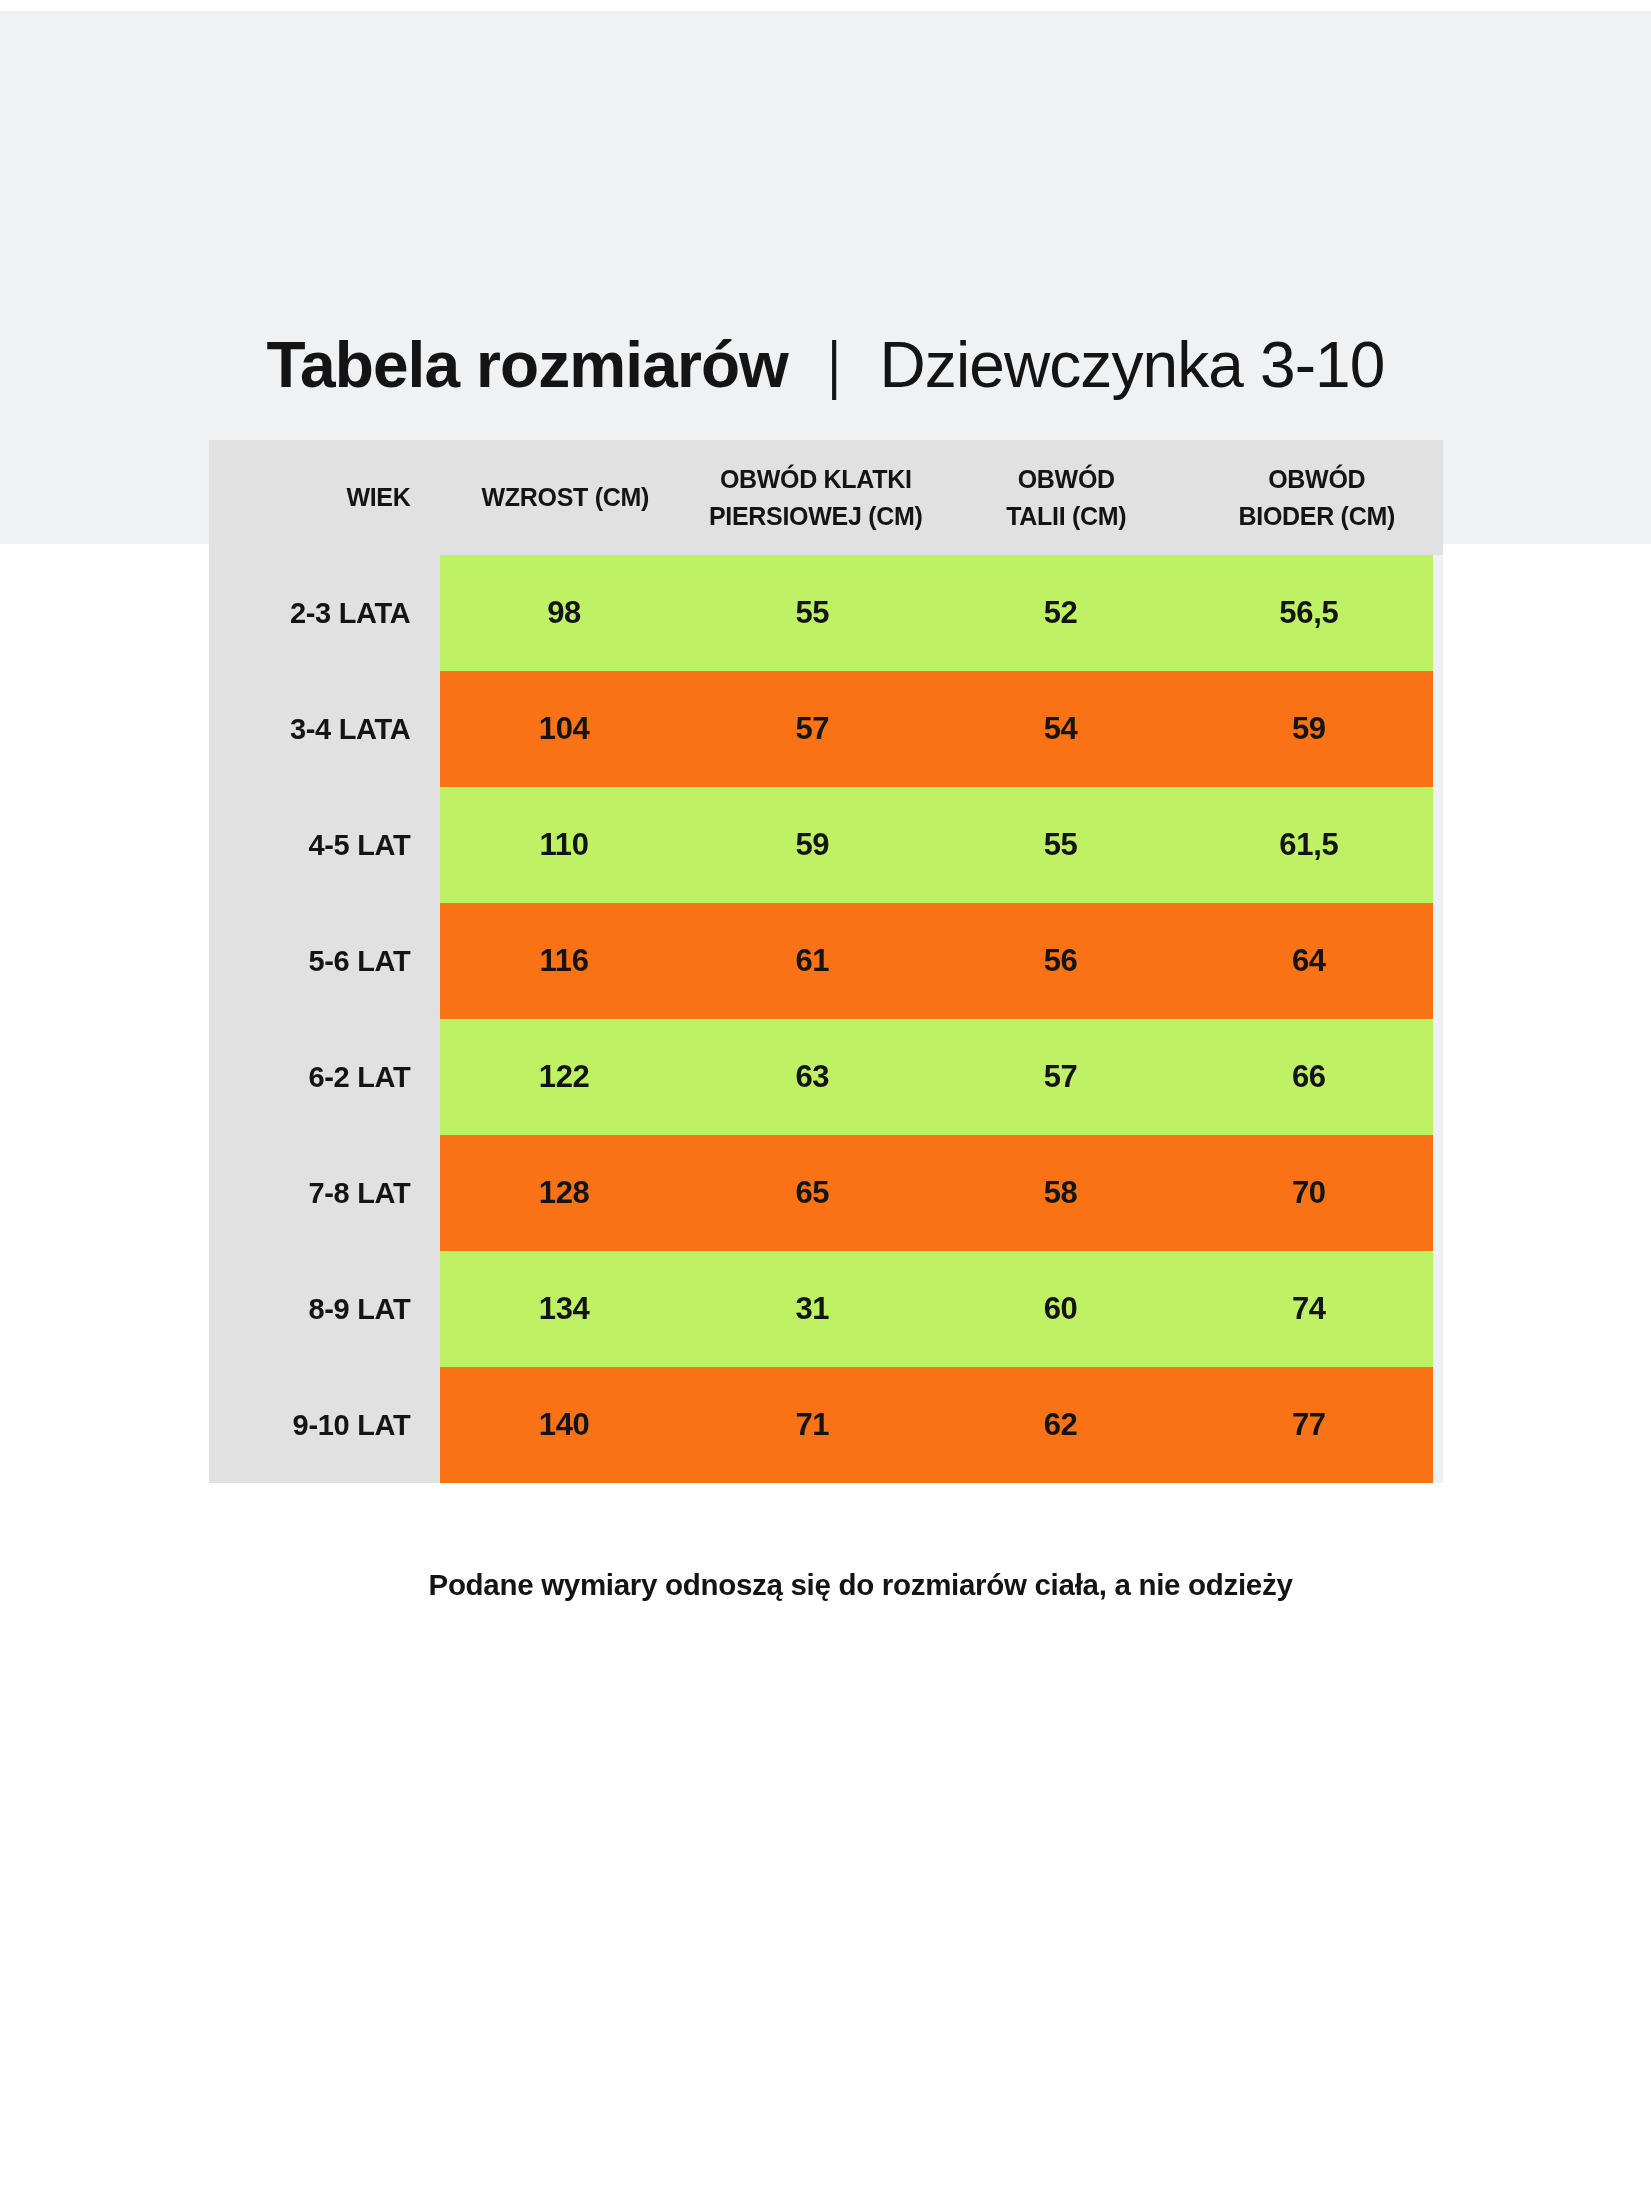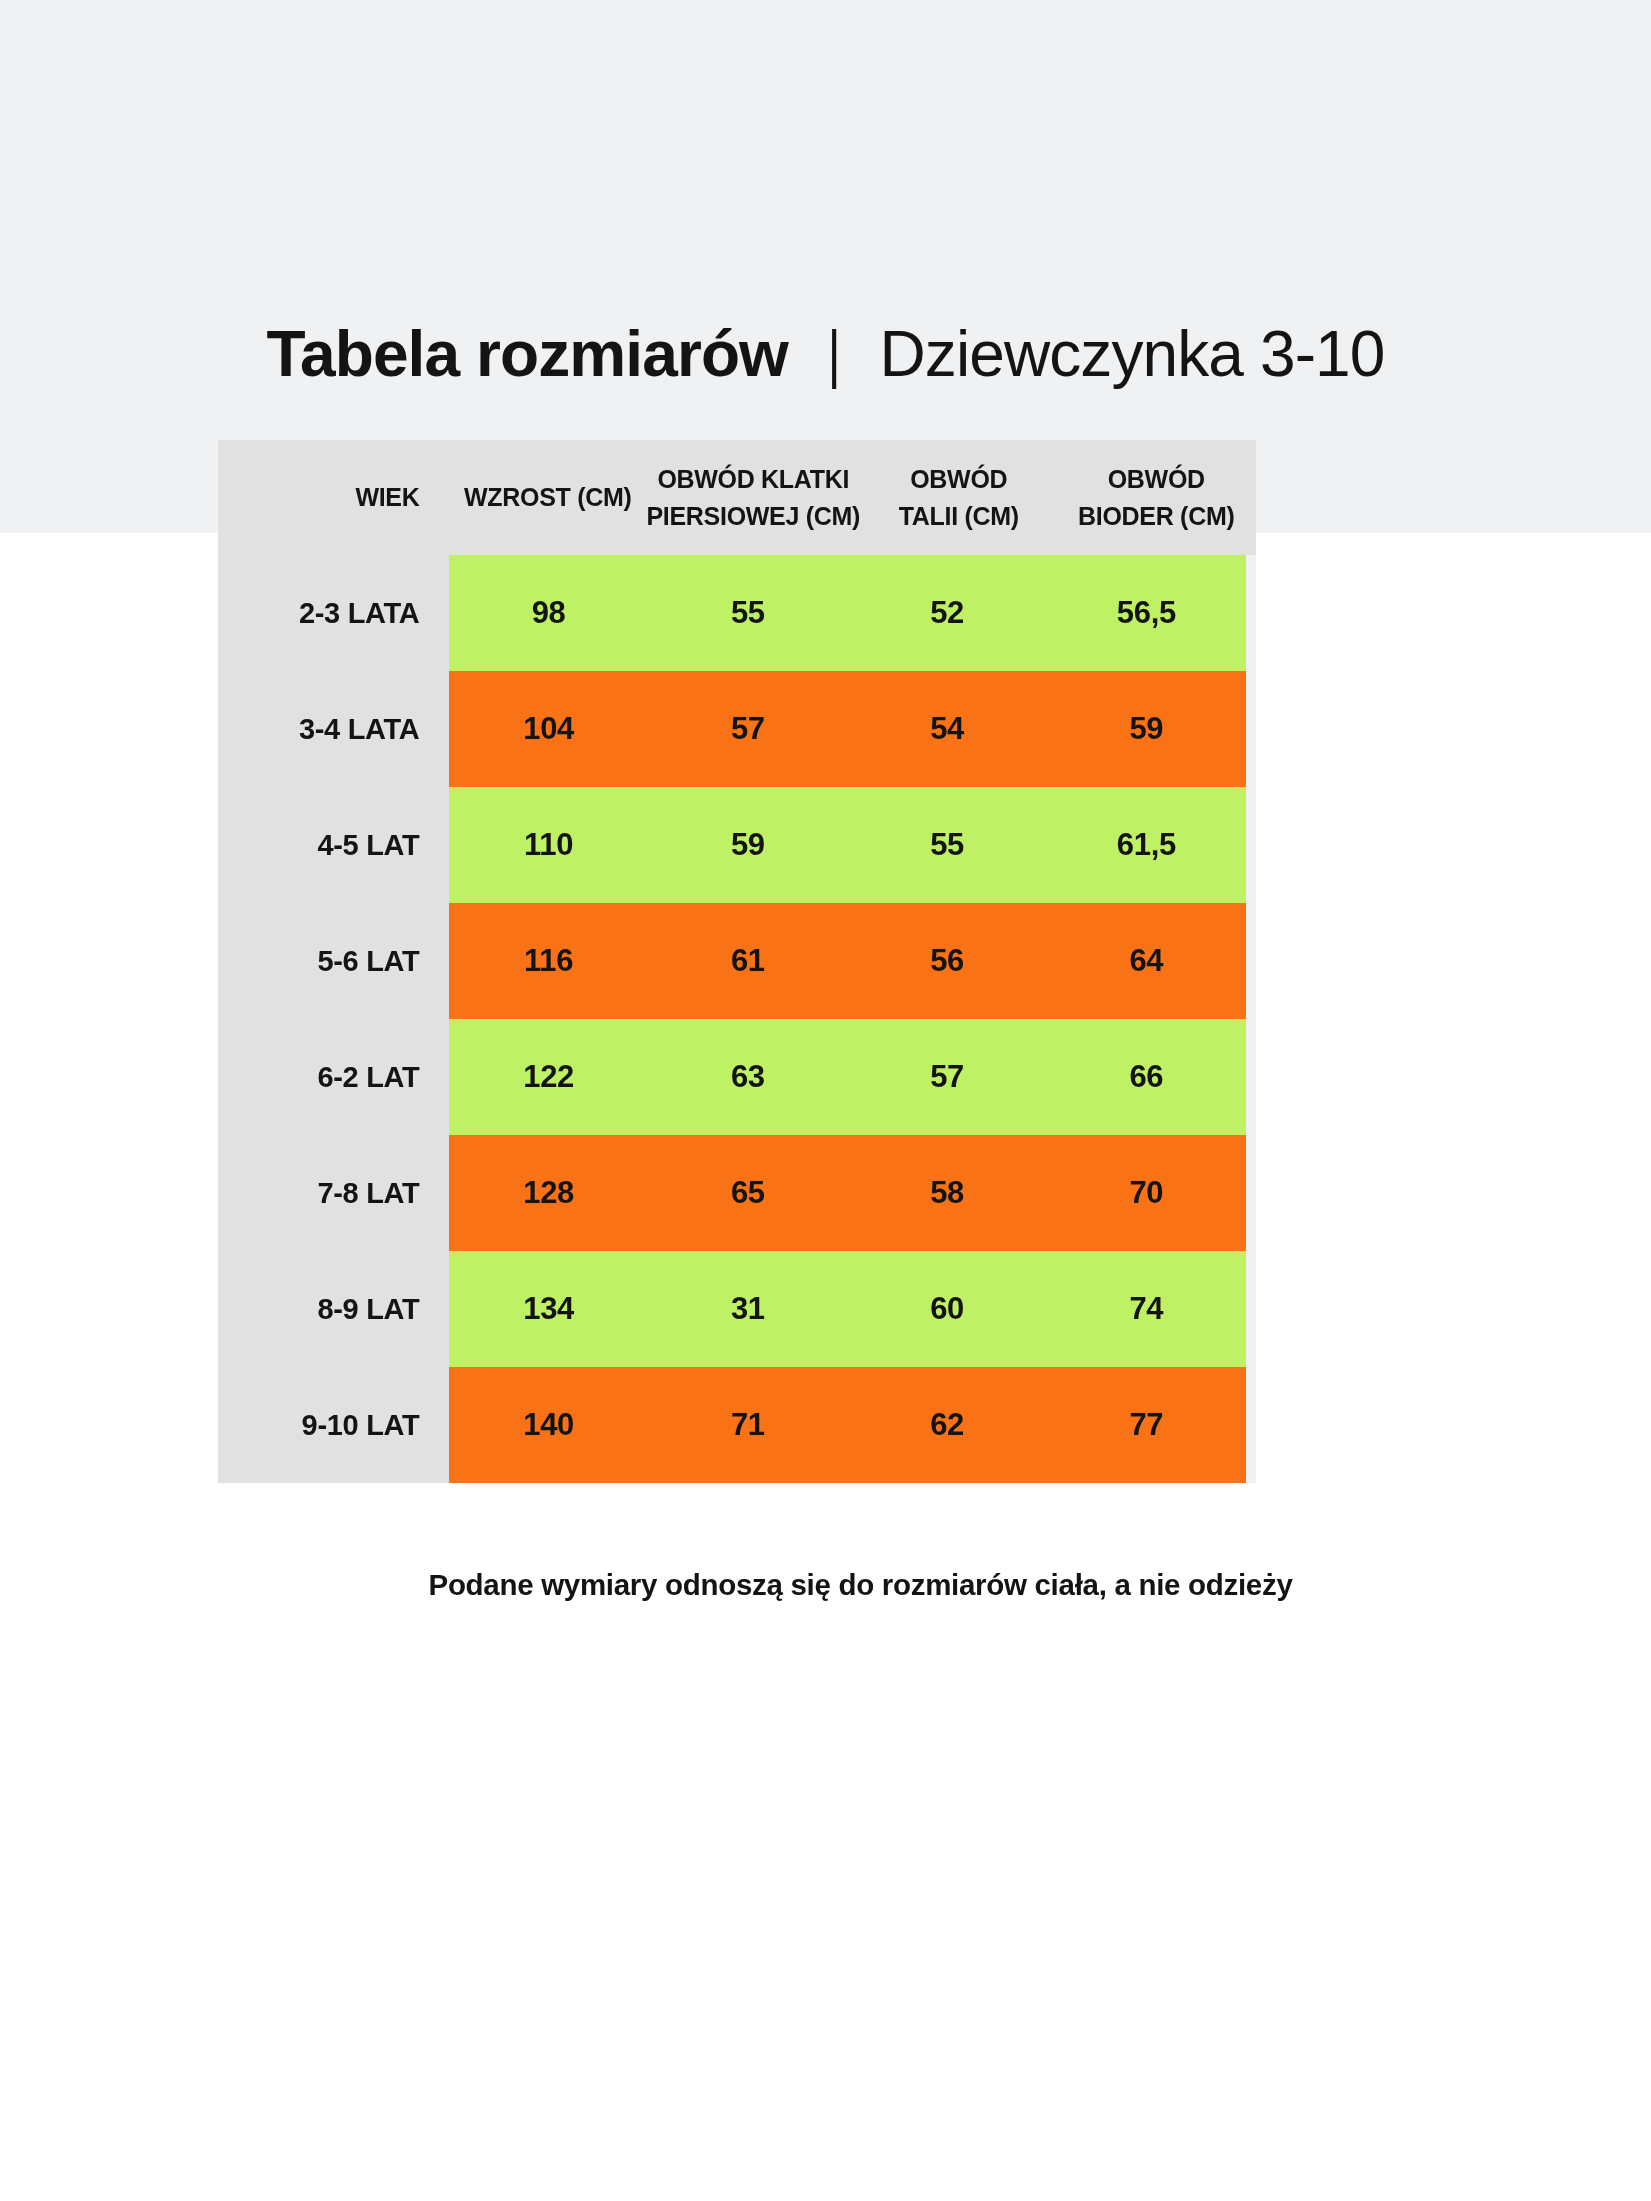--- a/index.html
+++ b/index.html
@@ -7,39 +7,39 @@
     width: 1651px; height: 2201px;
     background: #ffffff;
     font-family: "Liberation Sans", sans-serif;
     color: #141414;
     -webkit-font-smoothing: antialiased;
   }
   .page { position: relative; width: 1651px; height: 2201px; overflow: hidden; }
 
   
   .top-band {
-    position: absolute; top: 0; left: 0;
+    position: absolute; top: 11px; left: 0;
     width: 1651px; height: 359px;
     background: #eff1f3;
     display: flex; align-items: center; justify-content: center;
     padding-top: 174px; box-sizing: content-box;
   }
   .page-title {
     font-size: 64px; line-height: 1;
     letter-spacing: -0.9px;
     white-space: nowrap;
   }
   .title-bold { font-weight: 700; }
   .title-sep  { font-weight: 400; margin: 0 21px; transform: scaleX(0.8); display: inline-block; }
   .title-reg  { font-weight: 400; }
 
   
   .size-table {
-    position: absolute; left: 218px; top: 440px;
-    width: 1038px;
+    position: absolute; left: 209px; top: 440px;
+    width: 1234px;
   }
   .thead {
     display: flex; height: 115px;
     background: #e1e1e2;
   }
   .th-age {
     width: 231px; box-sizing: border-box;
     display: flex; align-items: center; justify-content: flex-end;
     padding-right: 29.5px;
   }

